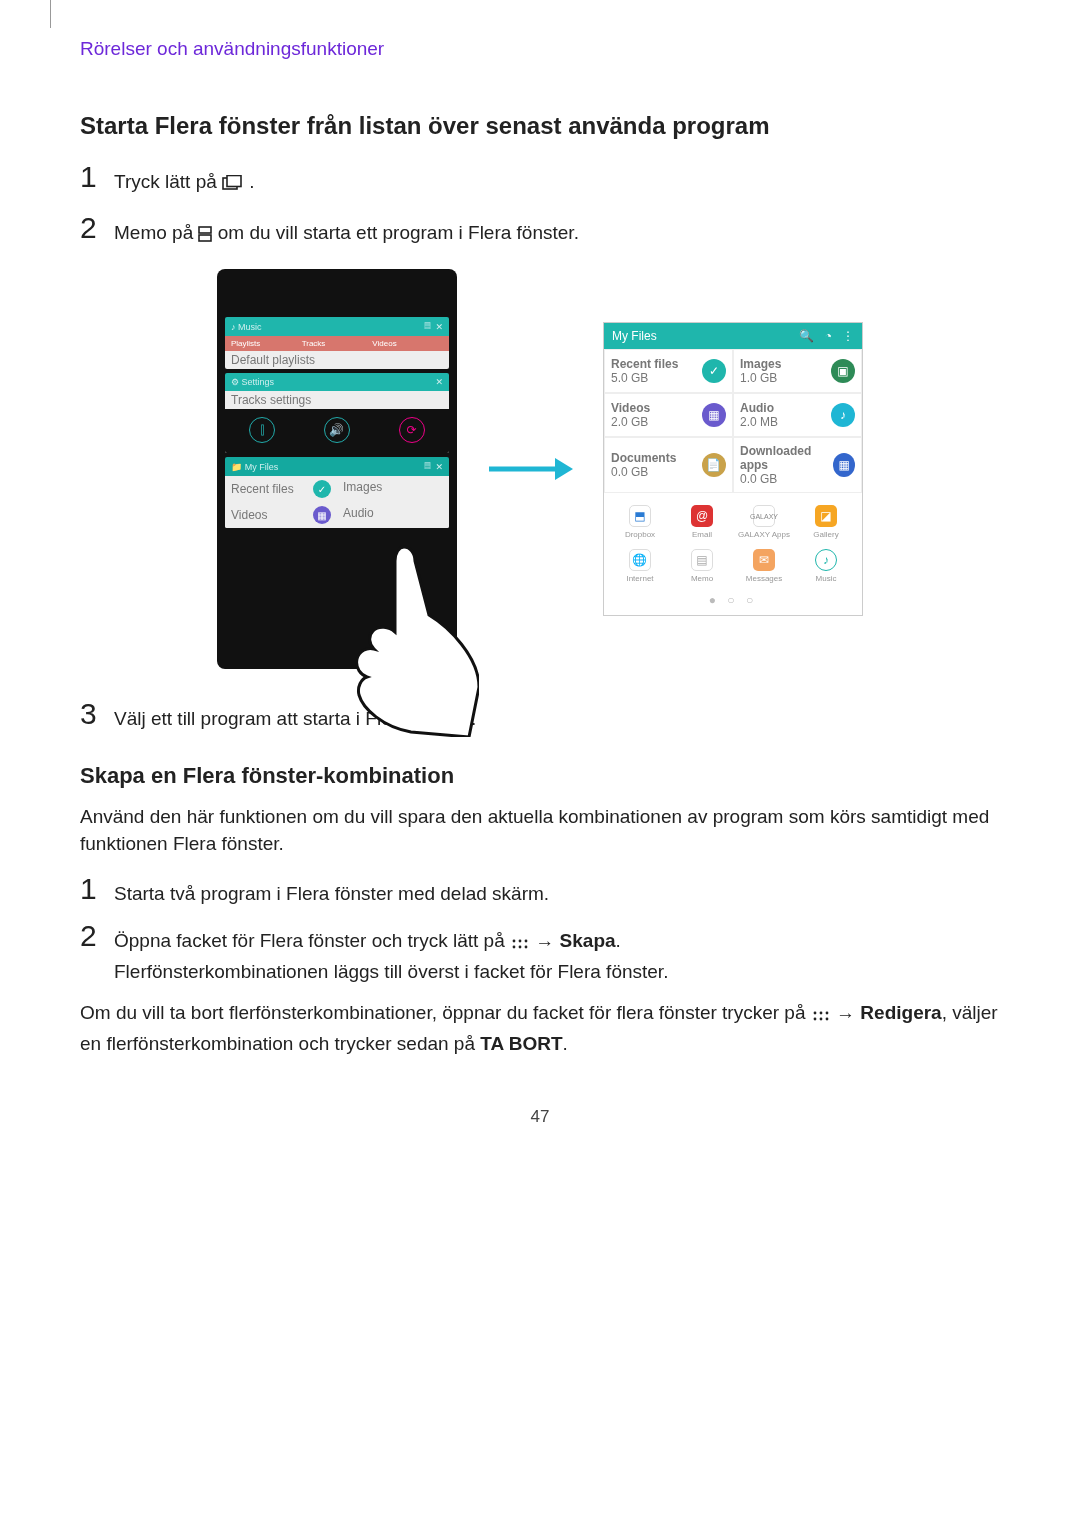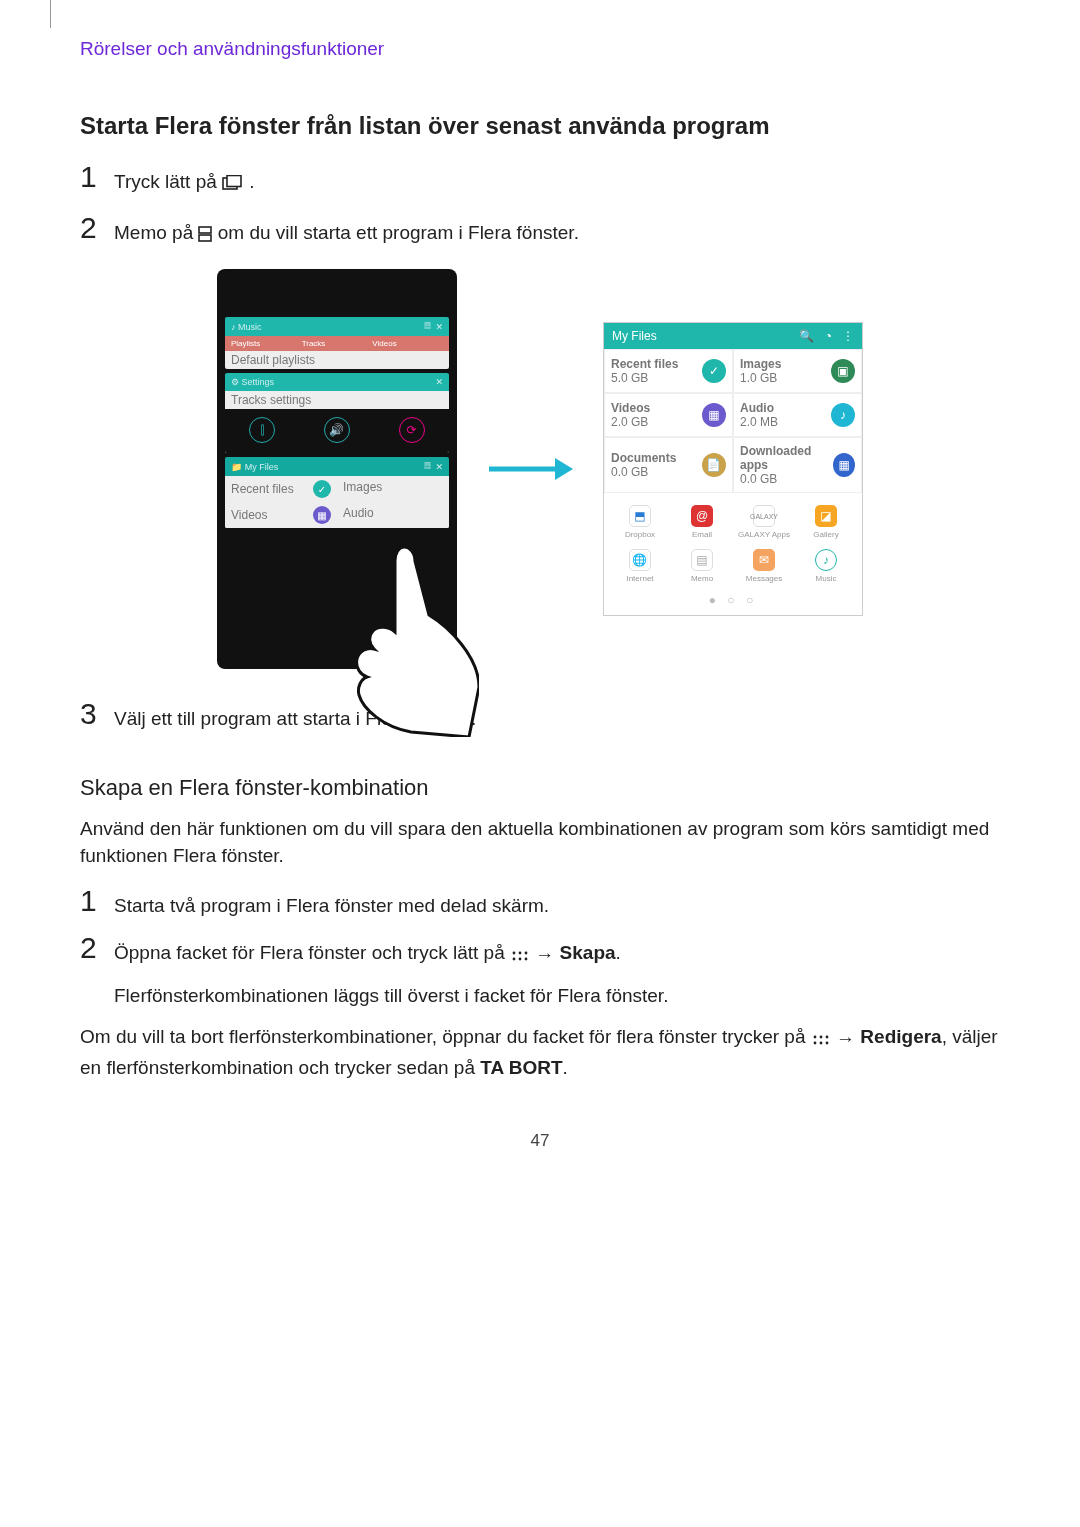--- a/index.html
+++ b/index.html
@@ -26,22 +26,22 @@
     color: #6d28d9;
     margin-bottom: 52px;
   }
   h2.section {
     font-size: 24px;
     font-weight: bold;
     margin-bottom: 22px;
   }
   h3.subsection {
     font-size: 22px;
-    font-weight: normal;
-    margin-top: 42px;
+    font-weight: bold;
+    margin-top: 30px;
     margin-bottom: 14px;
   }
   .step {
     display: flex;
     align-items: flex-start;
     margin-bottom: 14px;
   }
   .step-num {
     font-size: 30px;
     font-weight: 400;
@@ -431,21 +431,21 @@
               <circle cx="10" cy="3" r="1.4" fill="#222"></circle>
               <circle cx="16" cy="3" r="1.4" fill="#222"></circle>
             <circle cx="4" cy="9" r="1.4" fill="#222"></circle>
               <circle cx="10" cy="9" r="1.4" fill="#222"></circle>
               <circle cx="16" cy="9" r="1.4" fill="#222"></circle>
           </svg>
         </span>
         <span> → </span>
         <b>Skapa</b><span>.</span>
       </div>
-      <div style="margin-top:12px;">Flerfönsterkombinationen läggs till överst i facket för Flera fönster.</div>
+      <div style="">Flerfönsterkombinationen läggs till överst i facket för Flera fönster.</div>
     </div>
   </div>
 
   <p class="body-para">
     <span>Om du vill ta bort flerfönsterkombinationer, öppnar du facket för flera fönster trycker på </span>
     <span class="inline-icon">
       <svg width="20" height="12" viewBox="0 0 20 12">
         <circle cx="4" cy="3" r="1.4" fill="#222"></circle>
           <circle cx="10" cy="3" r="1.4" fill="#222"></circle>
           <circle cx="16" cy="3" r="1.4" fill="#222"></circle>

